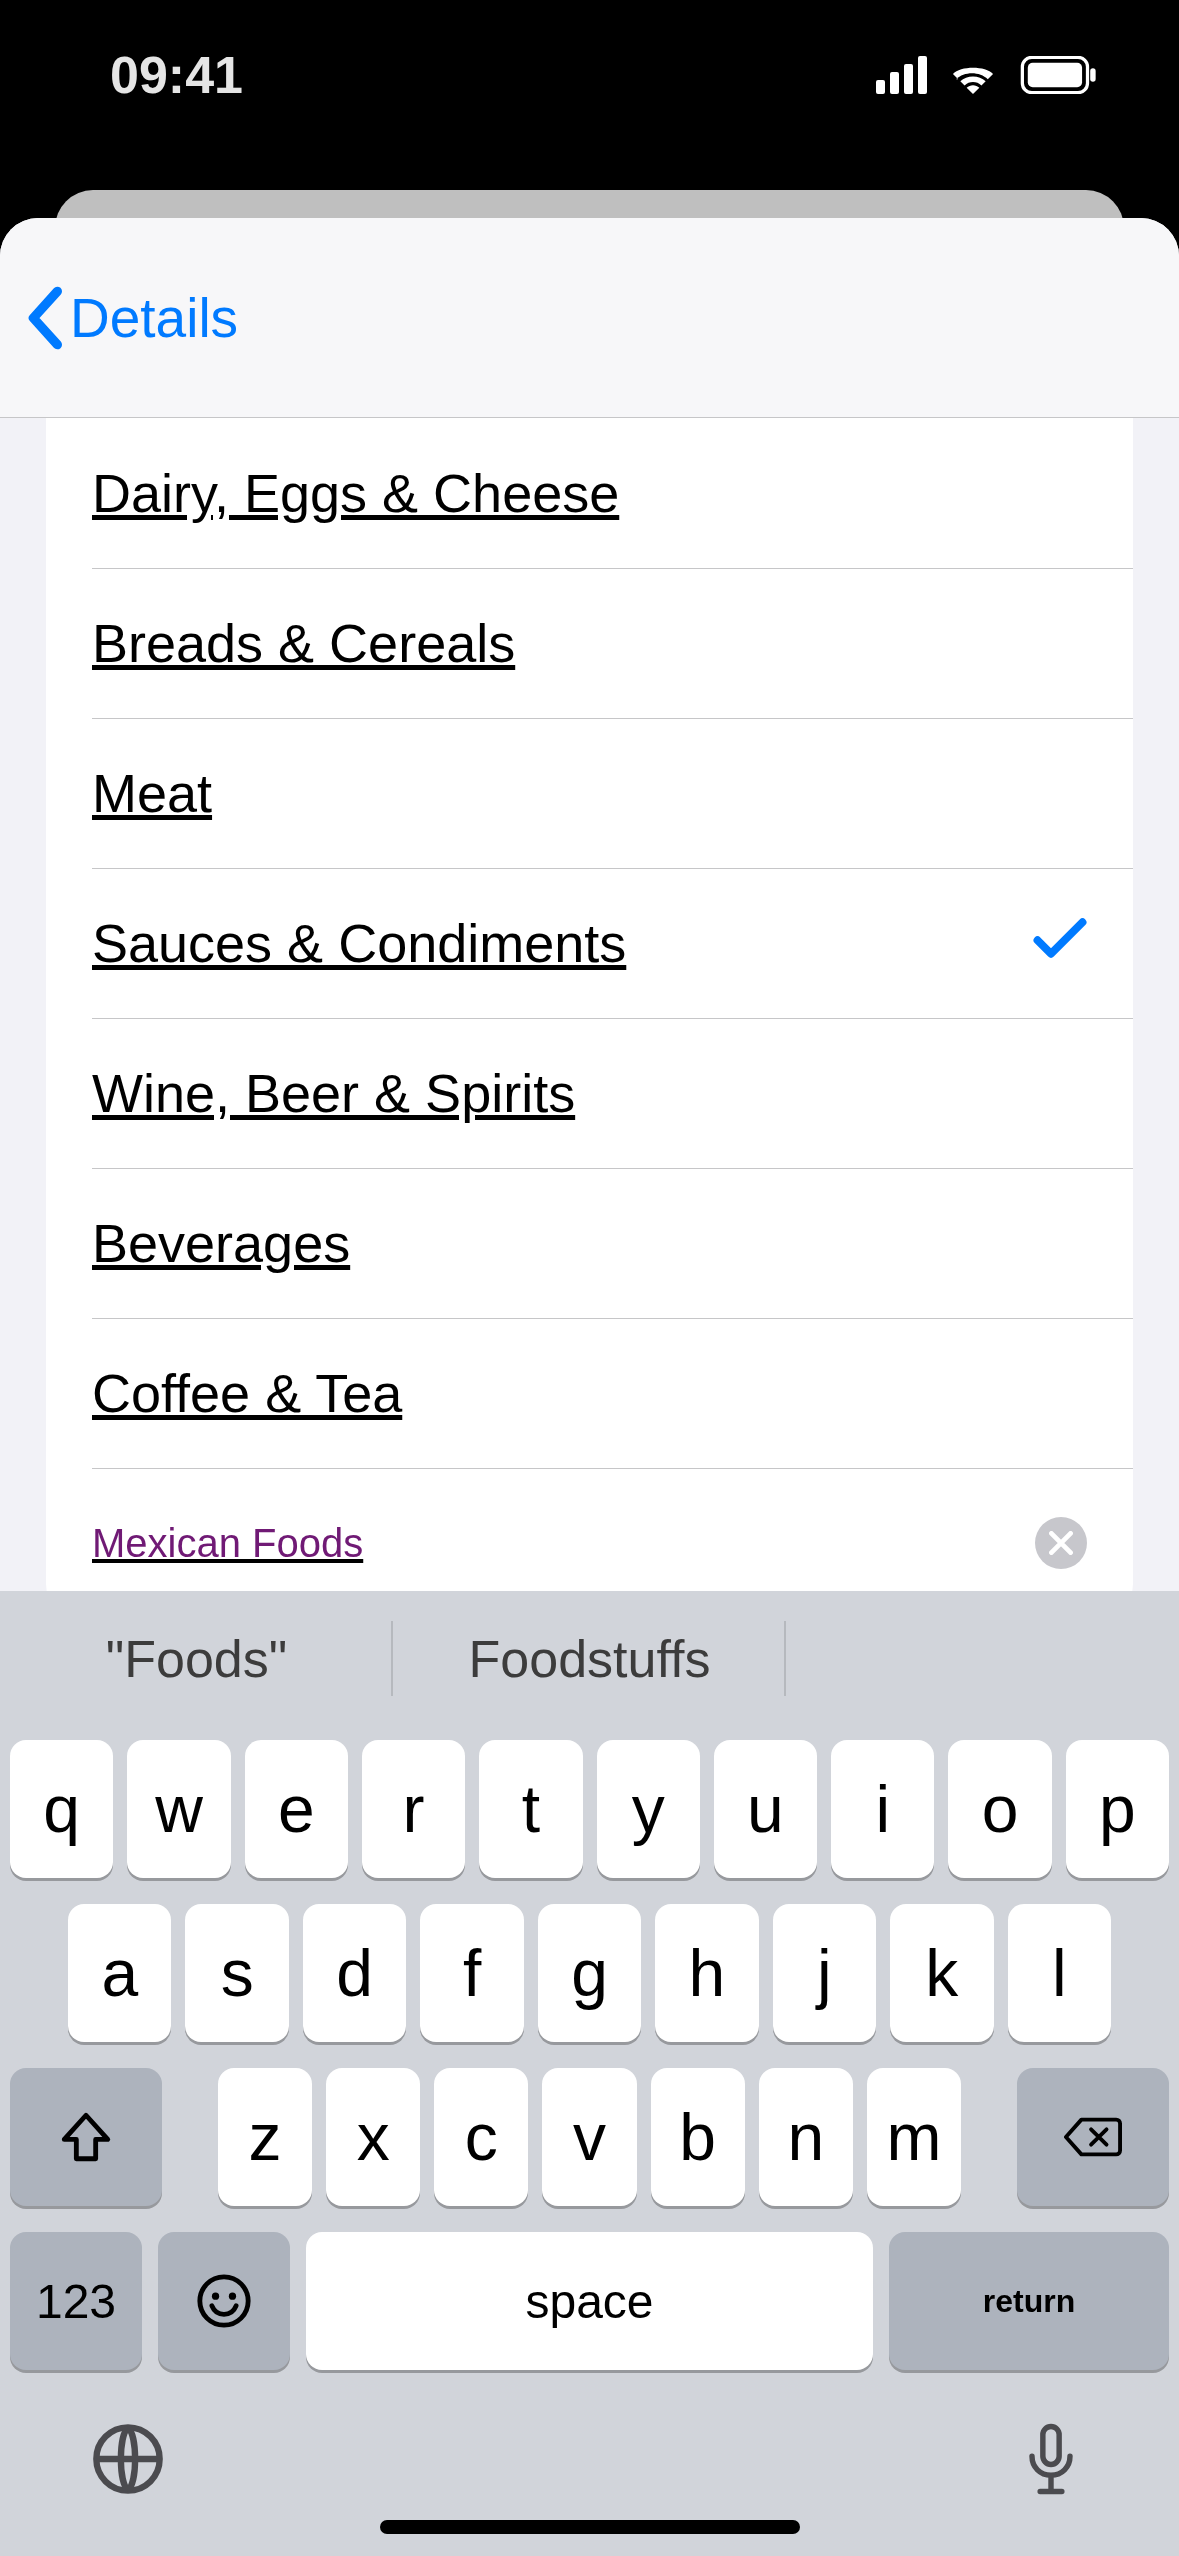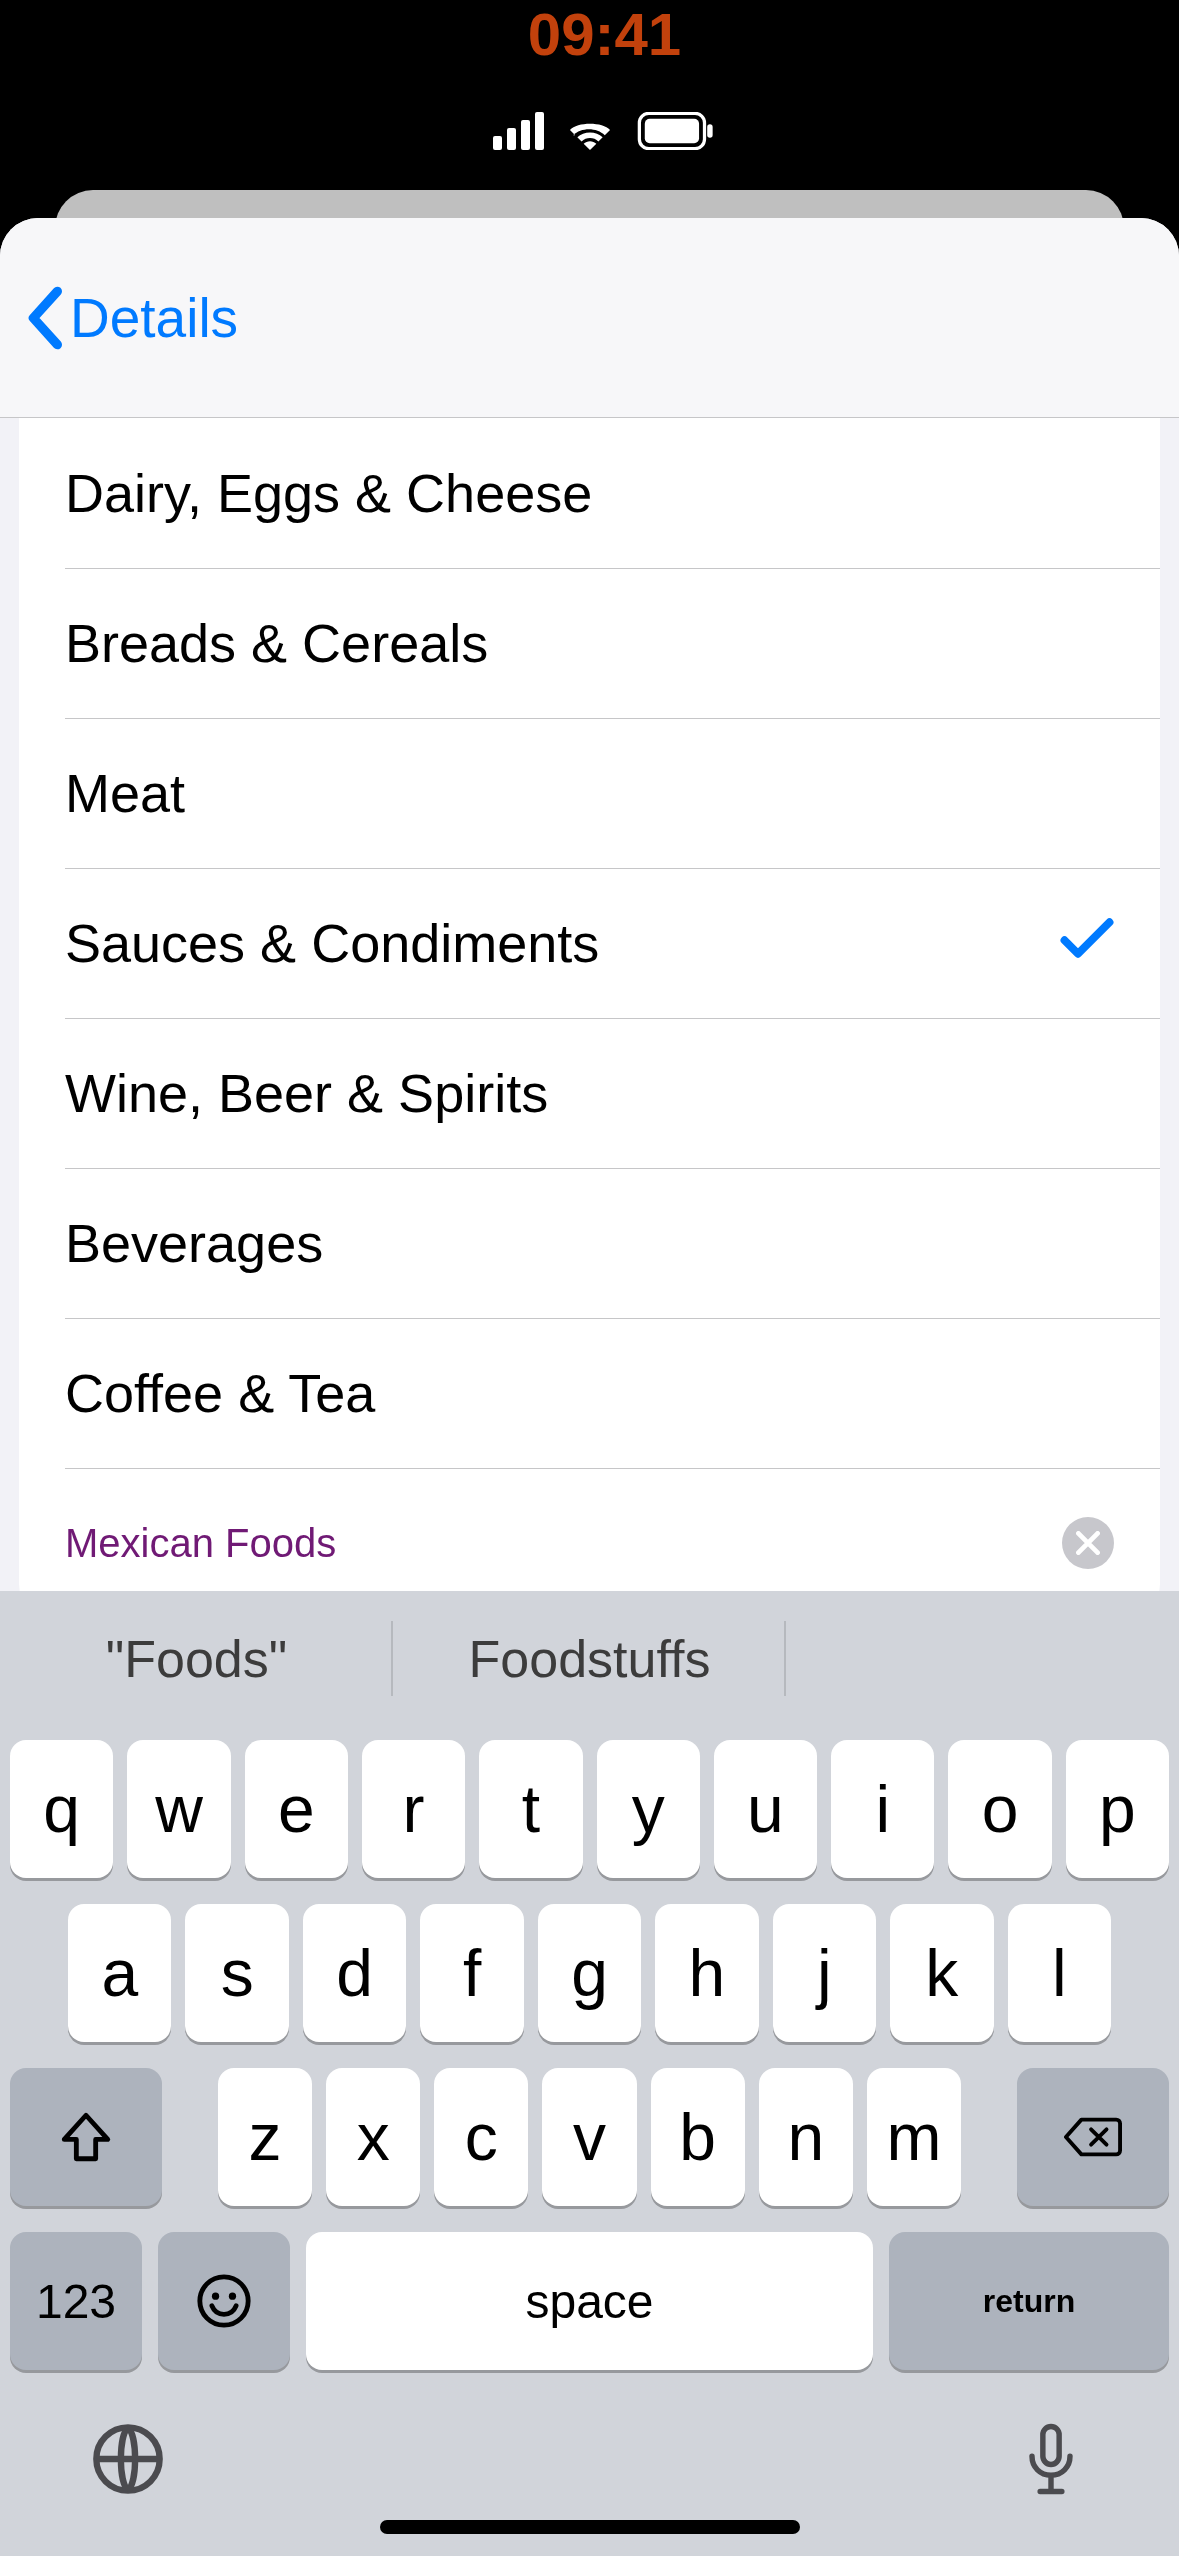--- a/index.html
+++ b/index.html
@@ -1,20 +1,20 @@
 <!DOCTYPE html>
 <html><head>
 <meta charset="utf-8">
 <style>
   * { box-sizing: border-box; margin: 0; padding: 0; }
   html, body { width: 1179px; height: 2556px; font-family: -apple-system, "Helvetica Neue", Helvetica, Arial, sans-serif; overflow: hidden; }
   body { background: #000; position: relative; }
 
   
-  .status-bar { position: absolute; top: 0; left: 0; right: 0; height: 150px; background: #000; color: #c2410c; display: flex; align-items: center; justify-content: space-between; padding: 0 80px 0 110px; font-size: 60px; font-weight: 600; flex-direction: column; }
+  .status-bar { position: absolute; top: 0; left: 0; right: 0; height: 150px; background: #000; color: #e5e5e5; display: flex; align-items: center; justify-content: space-between; padding: 0 80px 0 110px; font-size: 52px; font-weight: 600; }
   .status-right { display: flex; align-items: center; gap: 20px; }
   .signal { display: flex; align-items: flex-end; gap: 5px; }
   .signal span { display:block; width: 9px; background:#fff; border-radius:2px; }
   .signal span:nth-child(1){height:14px;} .signal span:nth-child(2){height:22px;}
   .signal span:nth-child(3){height:30px;} .signal span:nth-child(4){height:38px;}
   .wifi svg, .battery svg { display:block; }
 
   
   .sheet-back { position:absolute; top: 190px; left: 55px; right: 55px; height: 60px; background:#bfbfbf; border-radius: 38px 38px 0 0; }
 
@@ -29,21 +29,21 @@
   
   .navbar {
     height: 200px; display:flex; align-items:center; justify-content:center;
     border-bottom: 1px solid #c6c6c8; position:relative; background:#f7f7f9;
   }
   .navbar .title { font-size: 55px; font-weight: 600; color:#000; }
   .back-btn { position:absolute; left: 22px; top: 0; bottom:0; display:flex; align-items:center; color:#007aff; font-size: 55px; gap: 4px; }
   .back-btn svg { width: 44px; height: 64px; }
 
   
-  .list-wrap { padding: 0 19px; }
+  .list-wrap { padding: 0 46px; text-decoration: underline; }
   .list {
     background:#fff; border-radius: 0 0 34px 34px; overflow:hidden;
     border-top: none;
   }
   .list .row {
     display:flex; align-items:center; min-height: 150px;
     padding: 0 46px; position:relative; font-size: 54px; color:#000;
   }
   .list .row + .row::before {
     content:""; position:absolute; left: 46px; right: 0; top:0; height:1px; background:#c6c6c8;

